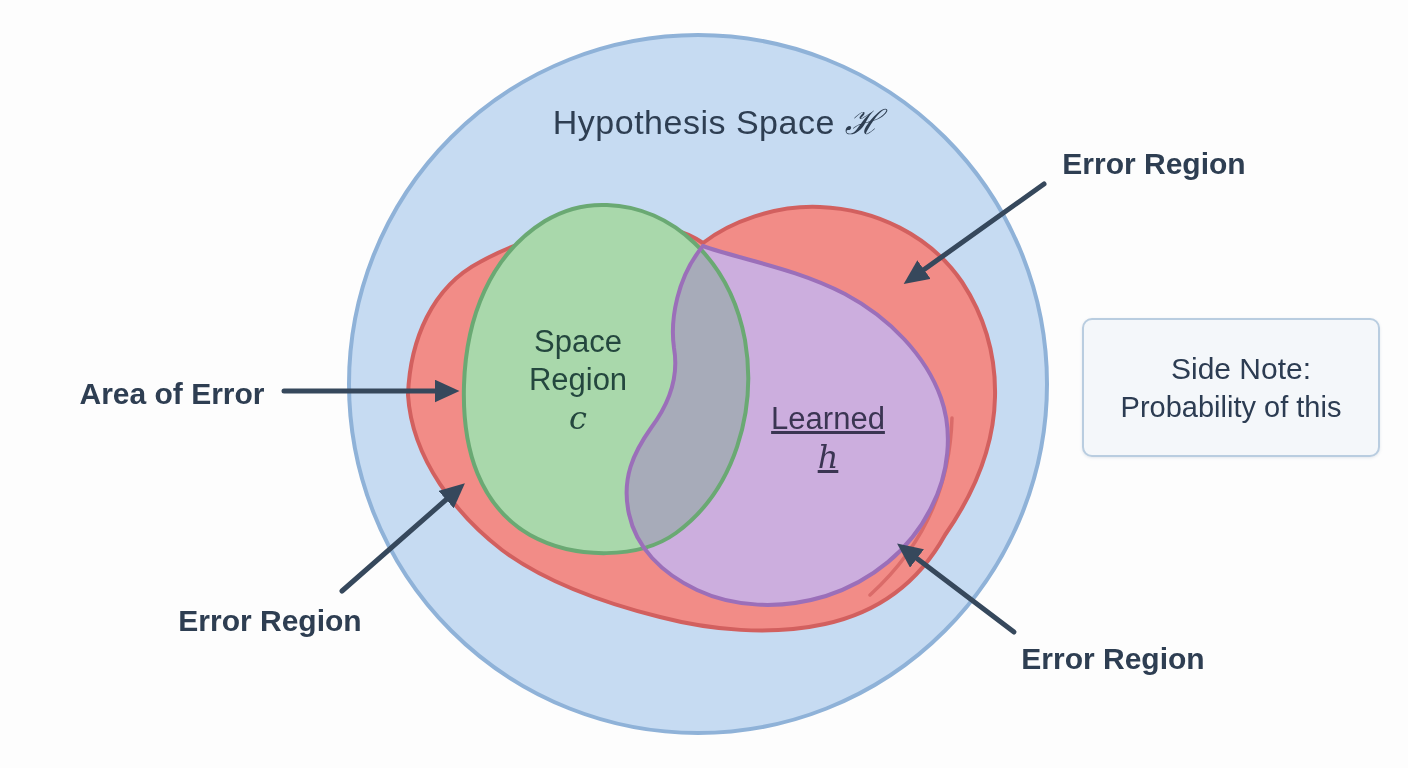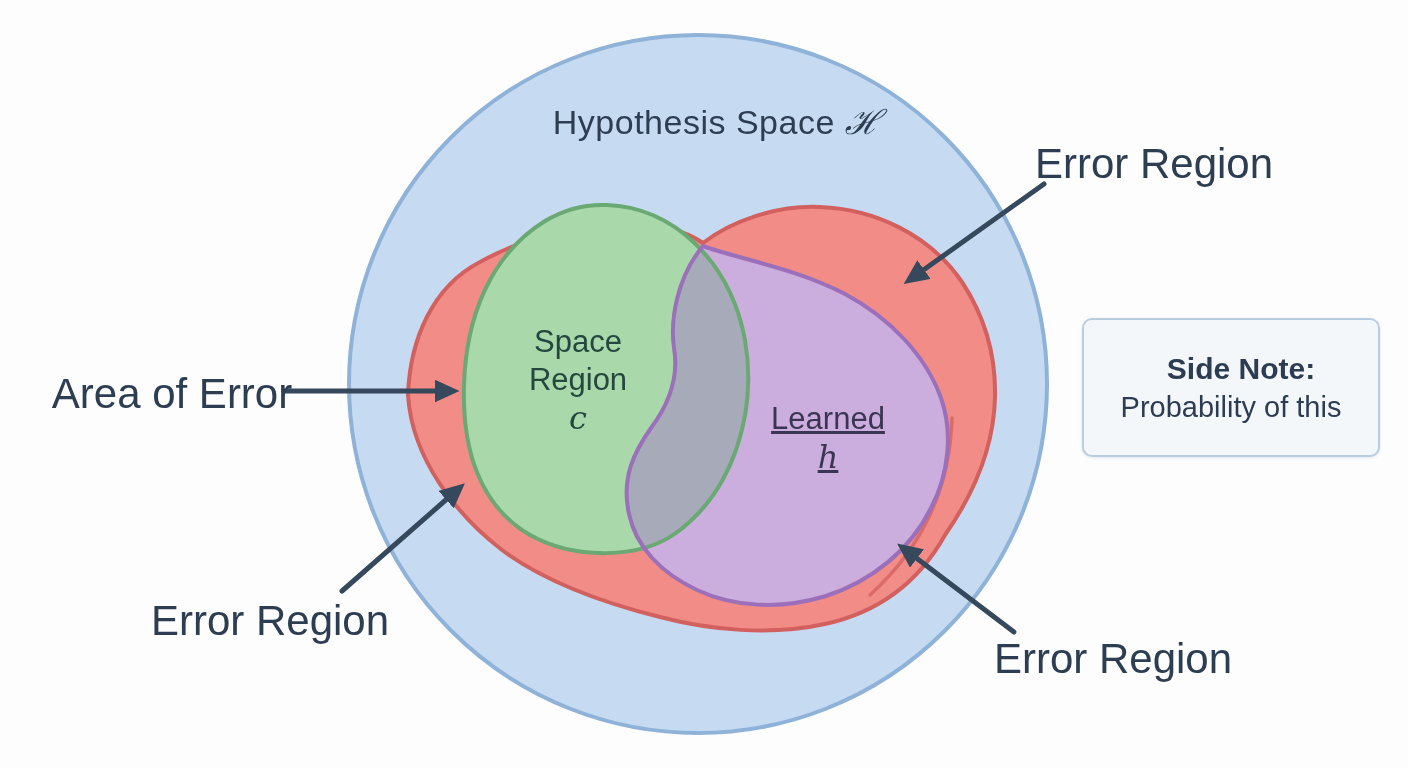--- a/index.html
+++ b/index.html
@@ -28,22 +28,22 @@
     color: #2e3e52;
     white-space: nowrap;
     line-height: 1.2;
   }
   .title-lbl {
     font-size: 34px;
     font-weight: 500;
     letter-spacing: 0.5px;
   }
   .callout-lbl {
-    font-size: 42px;
-    font-weight: 400;
+    font-size: 30px;
+    font-weight: 700;
     line-height: 40px;
   }
   .math {
     font-family: "DejaVu Serif", "Liberation Serif", serif;
     font-style: italic;
   }
   .region-lbl {
     font-size: 31px;
     font-weight: 500;
     line-height: 38px;
@@ -67,21 +67,21 @@
     display: flex;
     flex-direction: column;
     justify-content: center;
     align-items: center;
     color: #2c3c52;
     font-size: 29px;
     line-height: 38px;
     white-space: nowrap;
   }
   #side-note .note-title {
-    font-weight: bold;
+    font-weight: normal;
     font-size: 30px;
     margin-left: 20px;
   }
 </style>
 </head>
 <body>
 
 <div id="stage">
 
   <svg id="venn-svg" viewBox="0 0 1408 768">

